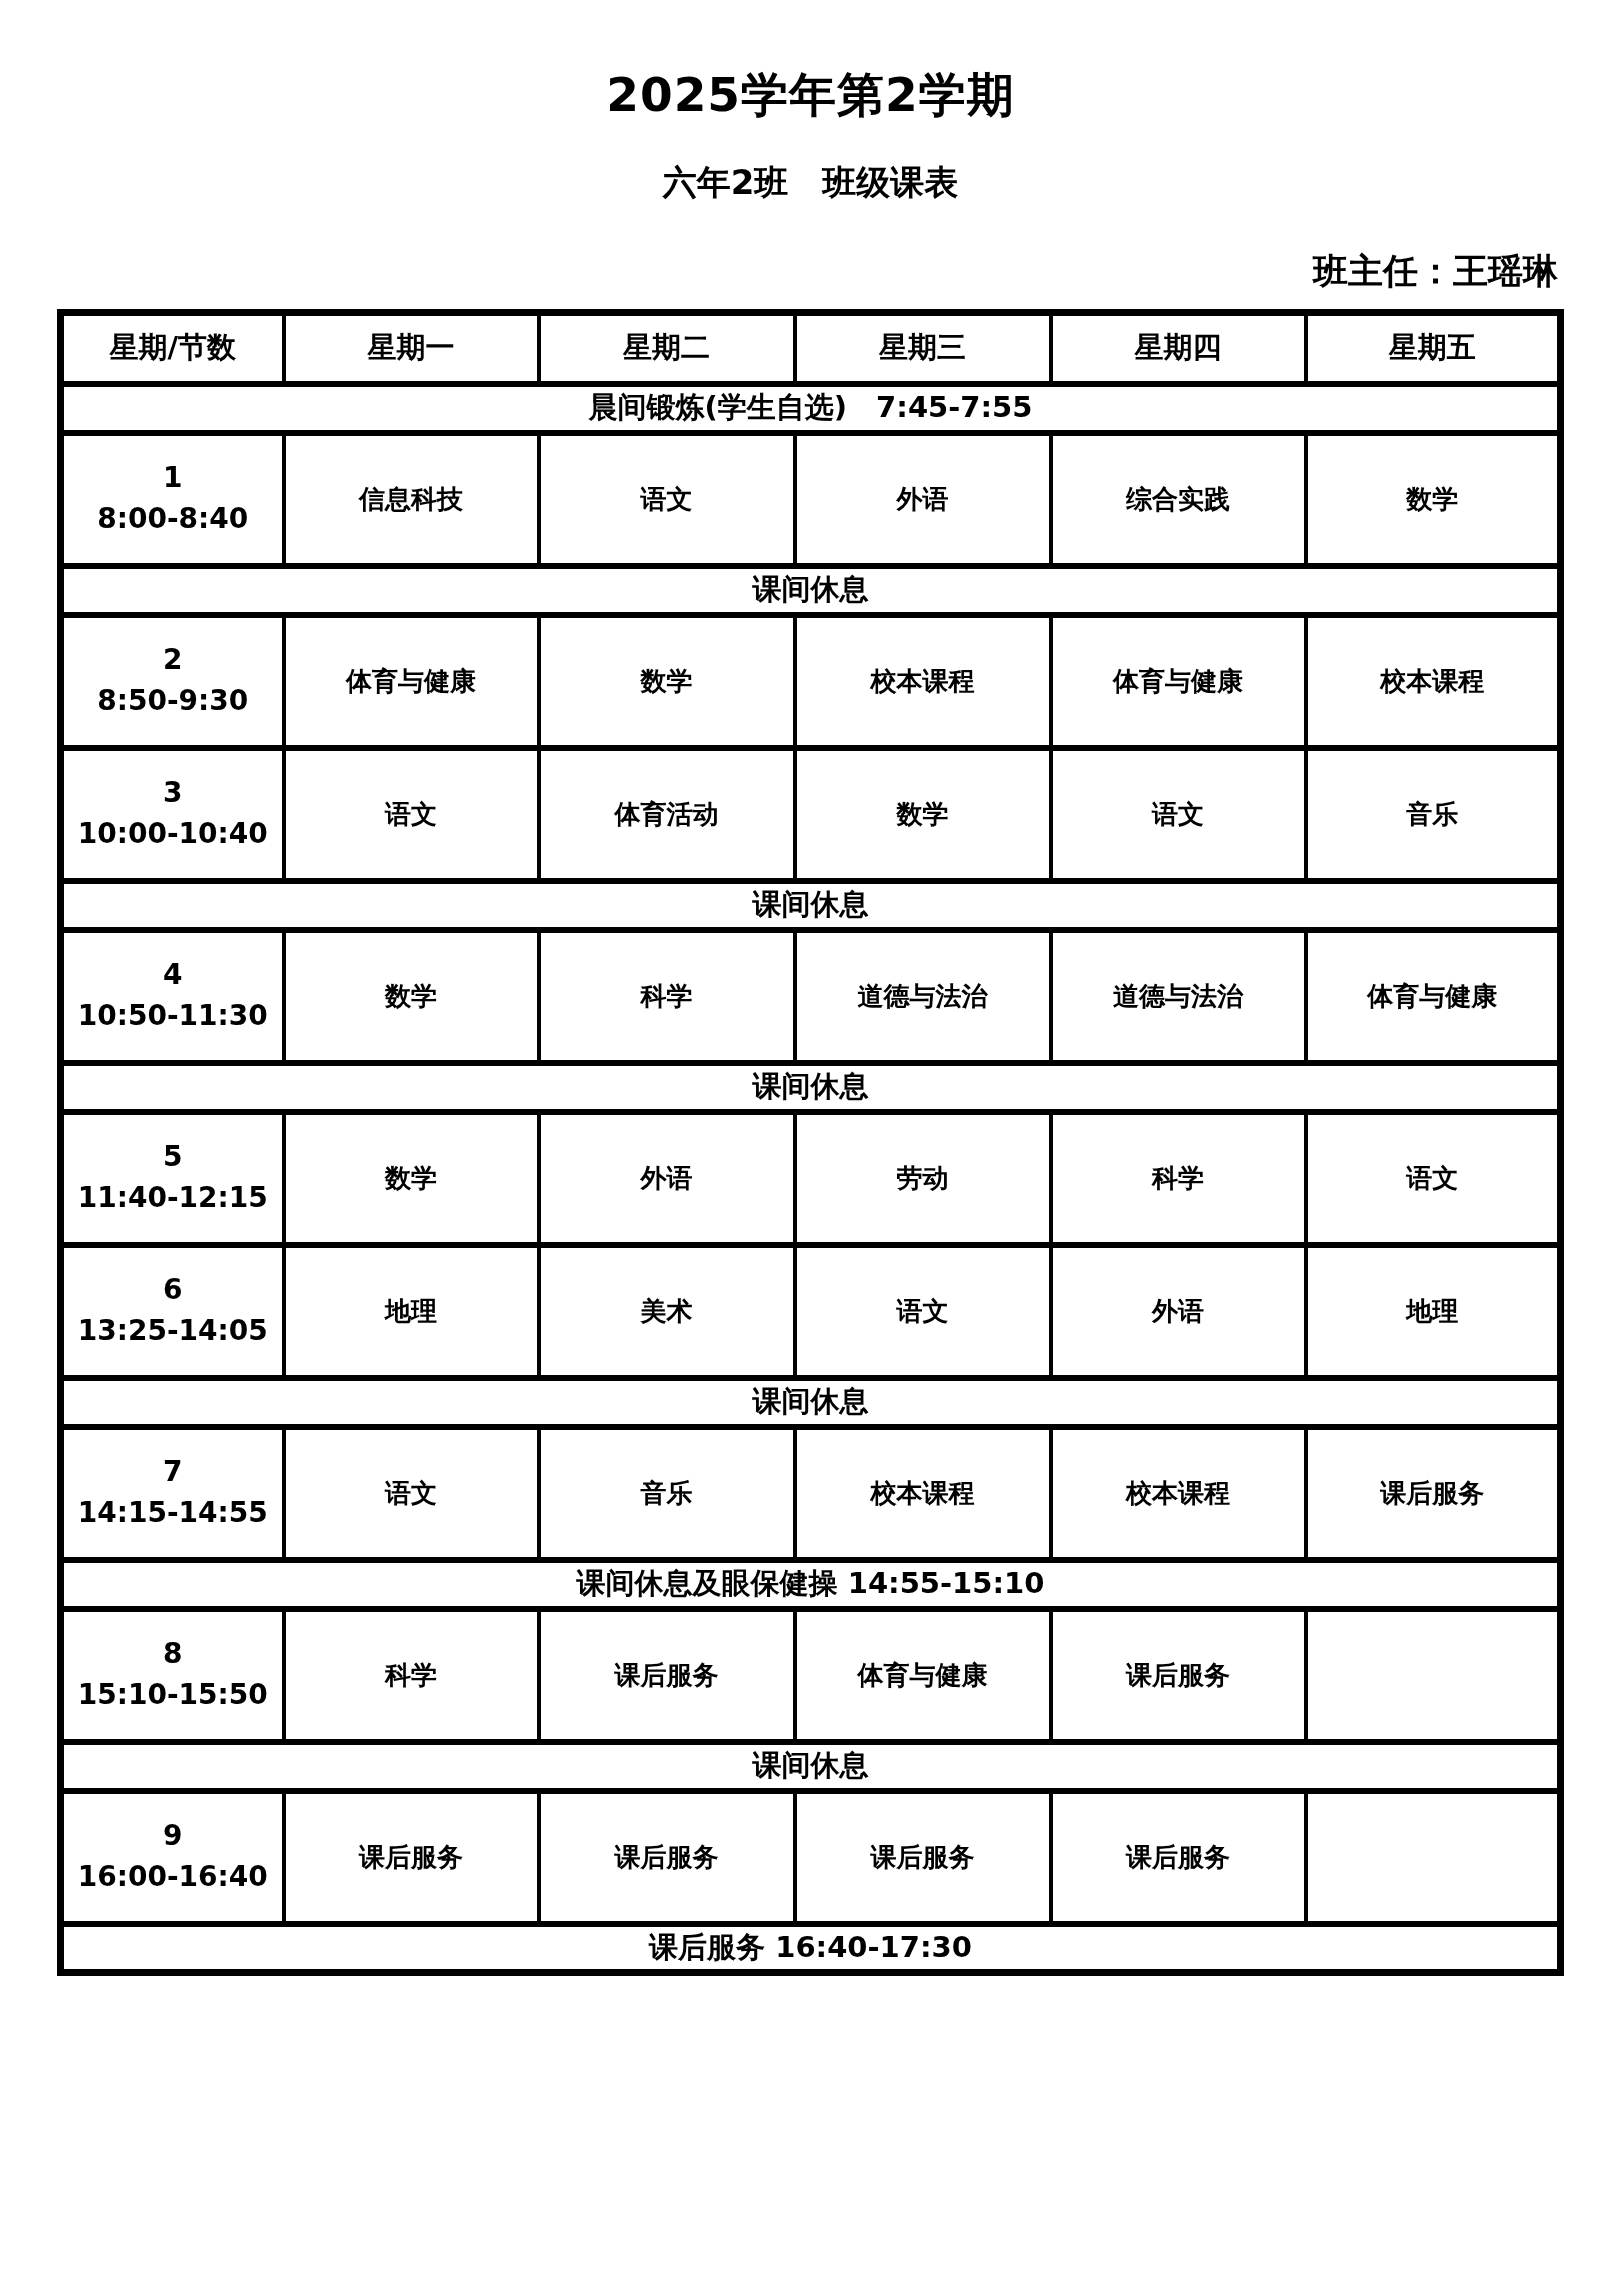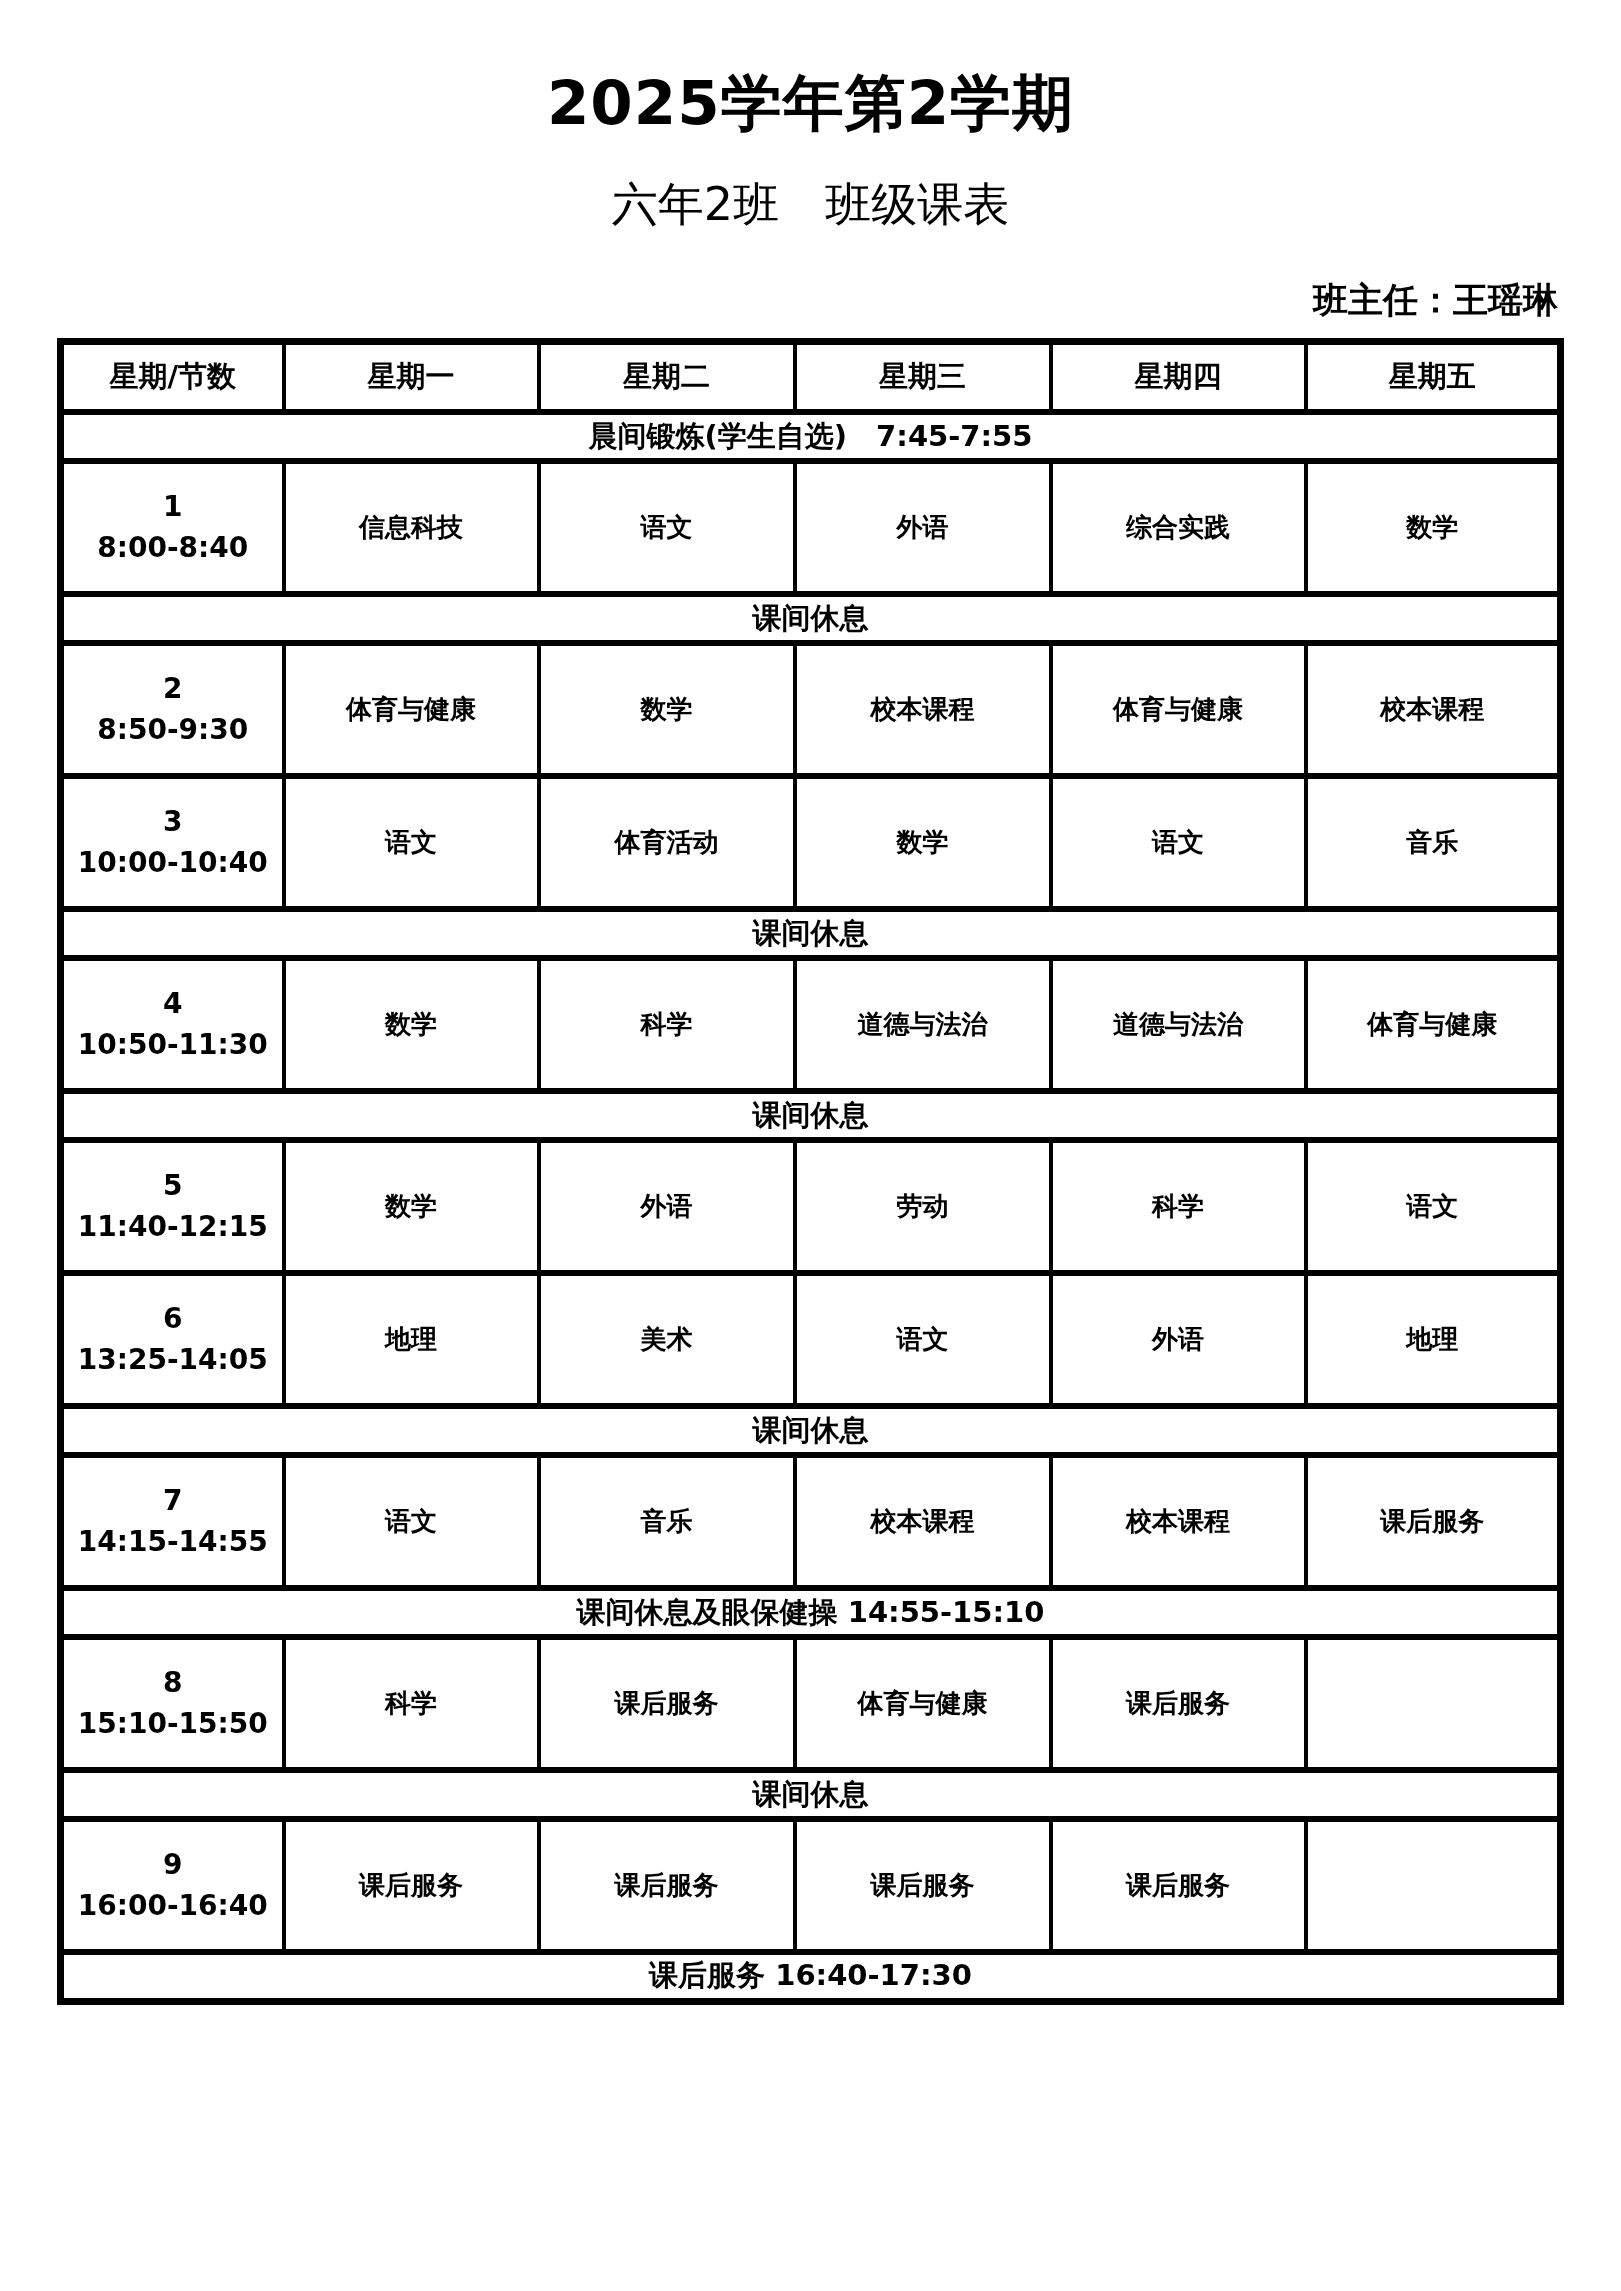--- a/index.html
+++ b/index.html
@@ -11,29 +11,29 @@
   .page {
     position: relative;
     width: 1621px;
     height: 2292px;
     background: #ffffff;
     padding-top: 69px;
     overflow: hidden;
   }
   .title {
     text-align: center;
-    font-size: 61px;
+    font-size: 47px;
     font-weight: bold;
     line-height: 1.1;
     letter-spacing: 1px;
   }
   .subtitle {
     text-align: center;
-    font-size: 46px;
-    font-weight: normal;
+    font-size: 34px;
+    font-weight: bold;
     margin-top: 43px;
     line-height: 1.1;
   }
   .teacher {
     text-align: right;
     font-size: 35px;
     font-weight: bold;
     margin: 49px 63px 7.8px 0;
     line-height: 1.2;
   }

